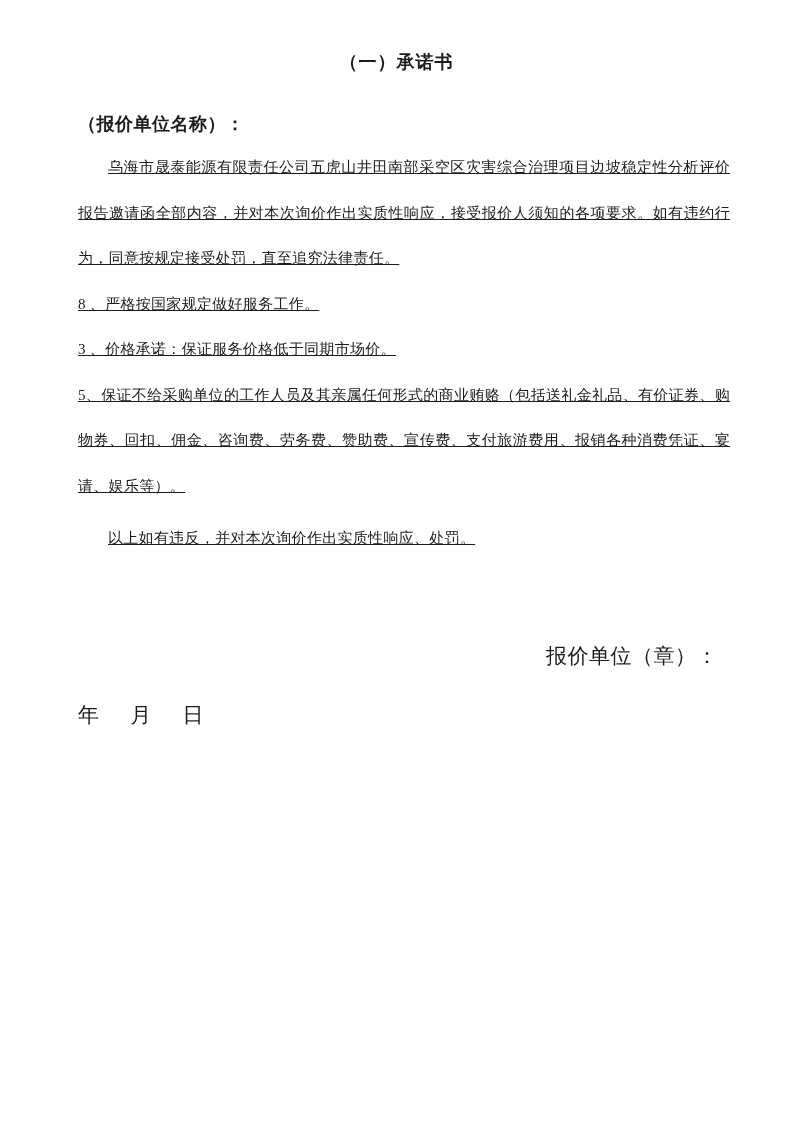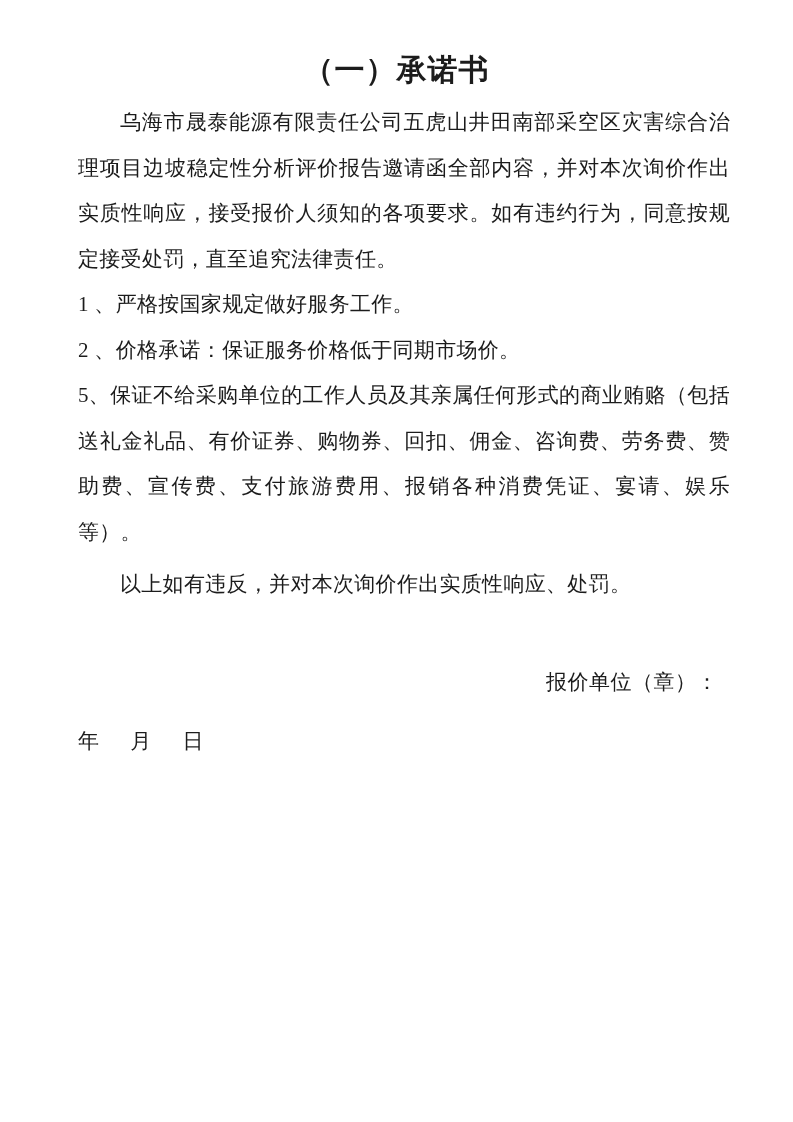--- a/index.html
+++ b/index.html
@@ -14,78 +14,80 @@
     background: #ffffff;
     color: #1c1c1c;
     font-family: "Liberation Serif", "DejaVu Serif", serif;
     overflow: hidden;
     box-sizing: border-box;
   }
   .doc-title {
     margin: 0;
     padding-top: 50px;
     text-align: center;
-    font-size: 30px;
+    font-size: 18px;
     font-weight: bold;
     letter-spacing: 1px;
   }
   .quoter-label {
     margin: 38px 0 0 78px;
     font-family: "Liberation Sans", "DejaVu Sans", sans-serif;
     font-weight: bold;
     font-size: 18px;
     letter-spacing: 0.5px;
   }
   .doc-body {
     margin: 9px 0 0 78px;
     width: 652px;
-    font-size: 21px;
+    font-size: 15px;
     line-height: 45.5px;
     text-align: justify;
     text-justify: inter-ideograph;
     letter-spacing: 0.3px;
+    text-decoration: underline;
   }
   .para {
     margin: 0;
   }
   .para.indent {
     text-indent: 2em;
   }
   .para.closing {
     margin-top: 7px;
   }
   .sig-block {
     margin-left: 78px;
     width: 652px;
     font-size: 21px;
   }
   .sig-unit {
-    margin-top: 60px;
+    margin-top: 80px;
     margin-right: 12px;
     text-align: right;
     letter-spacing: 0.5px;
   }
   .sig-date {
     margin-top: 31px;
     margin-right: -3px;
     word-spacing: 26px;
   }
 </style>
 </head>
 <body>
 
 <div class="page">
 
   <h1 class="doc-title">（一）承诺书</h1>
 
+  <div class="quoter-label">（报价单位名称）：</div>
 
   <div class="doc-body">
     <p class="para indent">乌海市晟泰能源有限责任公司五虎山井田南部采空区灾害综合治理项目边坡稳定性分析评价报告邀请函全部内容，并对本次询价作出实质性响应，接受报价人须知的各项要求。如有违约行为，同意按规定接受处罚，直至追究法律责任。</p>
-    <p class="para">1 、严格按国家规定做好服务工作。</p>
-    <p class="para">2 、价格承诺：保证服务价格低于同期市场价。</p>
+    <p class="para">8 、严格按国家规定做好服务工作。</p>
+    <p class="para">3 、价格承诺：保证服务价格低于同期市场价。</p>
     <p class="para">5、保证不给采购单位的工作人员及其亲属任何形式的商业贿赂（包括送礼金礼品、有价证券、购物券、回扣、佣金、咨询费、劳务费、赞助费、宣传费、支付旅游费用、报销各种消费凭证、宴请、娱乐等）。</p>
     <p class="para indent closing">以上如有违反，并对本次询价作出实质性响应、处罚。</p>
   </div>
 
   <div class="sig-block">
     <div class="sig-unit">报价单位（章）：</div>
     <div class="sig-date">年 月 日</div>
   </div>
 
 </div>

